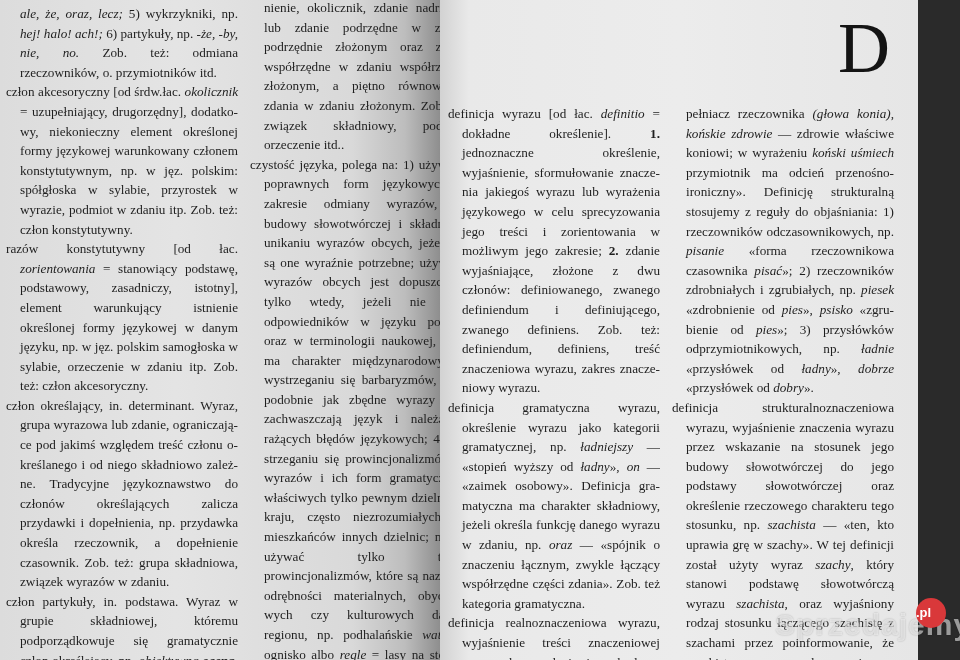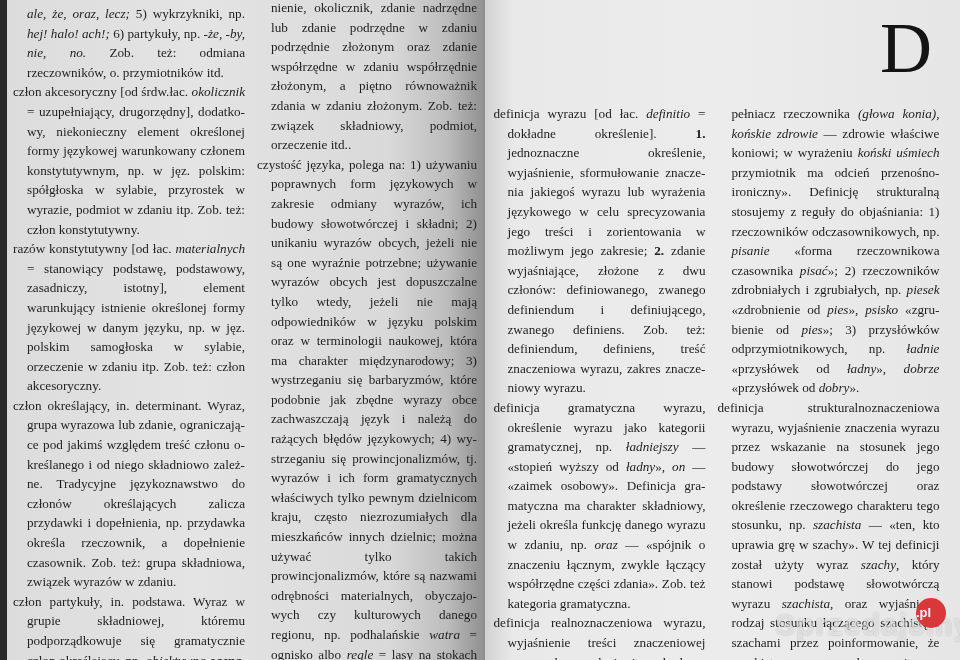--- a/index.html
+++ b/index.html
@@ -7,23 +7,22 @@
     width: 960px; height: 660px; overflow: hidden; position: relative;
     background: #2a2a2a;
     font-family: "Liberation Serif", "DejaVu Serif", serif;
     color: #1e1e1e;
   }
   .spread { position: absolute; inset: 0; display: flex; }
   .page {
     position: relative; height: 660px; overflow: hidden;
   }
   .page-left {
-    width: 482px;
+    width: 440px;
     background: linear-gradient(90deg, #dcdcdc 0%, #e4e4e4 40%, #d9d9d9 80%, #bdbdbd 92%, #8e8e8e 100%);
-    margin-left: 7px;
   }
   .page-right {
     width: 478px;
     background: linear-gradient(90deg, #d2d2d2 0%, #e9e9e9 6%, #ececec 50%, #e6e6e6 100%);
   }
   .col {
     position: absolute; font-size: 13.2px; line-height: 19.6px;
     text-align: justify; hyphens: manual;
   }
   .col-l1 { left: 6px; top: 4px; width: 232px; }
@@ -57,21 +56,21 @@
   }
 </style>
 </head>
 <body>
 
 <div class="spread">
   <div class="page page-left">
     <div class="col col-l1">
         <p class="cont"><span class="it">ale, że, oraz, lecz;</span><span> 5) wykrzykniki, np. </span><span class="it">hej! halo! ach!;</span><span> 6) partykuły, np. </span><span class="it">-że, -by, nie, no.</span><span> Zob. też: odmiana rzeczowników, o. przymiotników itd.</span></p>
         <p class="entry"><span class="hw">człon akcesoryczny</span><span> [od śrdw.łac. </span><span class="it">okolicznik</span><span> = uzupełniający, drugorzędny], dodatko­wy, niekonieczny element określonej for­my językowej warunkowany członem kon­stytutywnym, np. w jęz. polskim: spółgło­ska w sylabie, przyrostek w wyrazie, pod­miot w zdaniu itp. Zob. też: człon konsty­tutywny.</span></p>
-        <p class="entry"><span class="hw">razów konstytutywny</span><span> [od łac. </span><span class="it">materialnych</span><span> = stanowiący podstawę, podstawowy, zasa­dniczy, istotny], element warunkujący ist­nienie określonej formy językowej w da­nym języku, np. w jęz. polskim samogło­ska w sylabie, orzeczenie w zdaniu itp. Zob. też: człon akcesoryczny.</span></p>
+        <p class="entry"><span class="hw">razów konstytutywny</span><span> [od łac. </span><span class="it">zorientowania</span><span> = stanowiący podstawę, podstawowy, zasa­dniczy, istotny], element warunkujący ist­nienie określonej formy językowej w da­nym języku, np. w jęz. polskim samogło­ska w sylabie, orzeczenie w zdaniu itp. Zob. też: człon akcesoryczny.</span></p>
         <p class="entry"><span class="hw">człon określający,</span><span> in. determinant. Wyraz, grupa wyrazowa lub zdanie, ograniczają­ce pod jakimś względem treść członu o­kreślanego i od niego składniowo zależ­ne. Tradycyjne językoznawstwo do człon­ów określających zalicza przydawki i dopełnienia, np. przydawka określa rze­czownik, a dopełnienie czasownik. Zob. też: grupa składniowa, związek wyrazów w zdaniu.</span></p>
         <p class="entry"><span class="hw">człon partykuły,</span><span> in. podstawa. Wyraz w gru­pie składniowej, któremu podporządko­wuje się gramatycznie człon określający, np. </span><span class="it">obiektywna</span><span> </span><span class="bi">ocena, opłynąć</span></p>
       </div>
     <div class="col col-l2">
         <p class="cont"><span>nienie, okolicznik, zdanie nadrzędne lub zdanie podrzędne w zdaniu podrzędnie złożonym oraz zdanie współrzędne w zdaniu współrzędnie złożonym, a piętno równoważnik zdania w zdaniu złożonym. Zob. też: związek składniowy, podmiot, orzeczenie itd..</span></p>
         <p class="entry"><span class="hw">czystość języka,</span><span> polega na: 1) używaniu po­prawnych form językowych w zakresie odmiany wyrazów, ich budowy słowo­twórczej i składni; 2) unikaniu wyrazów obcych, jeżeli nie są one wyraźnie potrze­bne; używanie wyrazów obcych jest do­puszczalne tylko wtedy, jeżeli nie mają odpowiedników w języku polskim oraz w terminologii naukowej, która ma charak­ter międzynarodowy; 3) wystrzeganiu się barbaryzmów, które podobnie jak zbędne wyrazy obce zachwaszczają język i należą do rażących błędów językowych; 4) wy­strzeganiu się prowincjonalizmów, tj. wy­razów i ich form gramatycznych właści­wych tylko pewnym dzielnicom kraju, często niezrozumiałych dla mieszkańców innych dzielnic; można używać tylko ta­kich prowincjonalizmów, które są nazwa­mi odrębności materialnych, obyczajo­wych czy kulturowych danego regionu, np. podhalańskie </span><span class="it">watra</span><span> = ognisko albo </span><span class="it">regle</span><span> = lasy na stokach gór; 5) unikaniu form gwarowych, czyli dialektyzmów, które są dopuszczalne tylko w określo­nych typach utworów literackich; 6) uni­kaniu wyrażeń i zwrotów żargonowych, które odznaczają się niepoprawnością form gramatycznych, przekręcaniem form wyrazowych lub też mają ujemne piętno środowiskowe. Zob. też: barba­ryzm, prowincjonalizm itd.</span></p>
       </div>
   </div>
   <div class="page page-right">
     <div class="letter-d">D</div>

